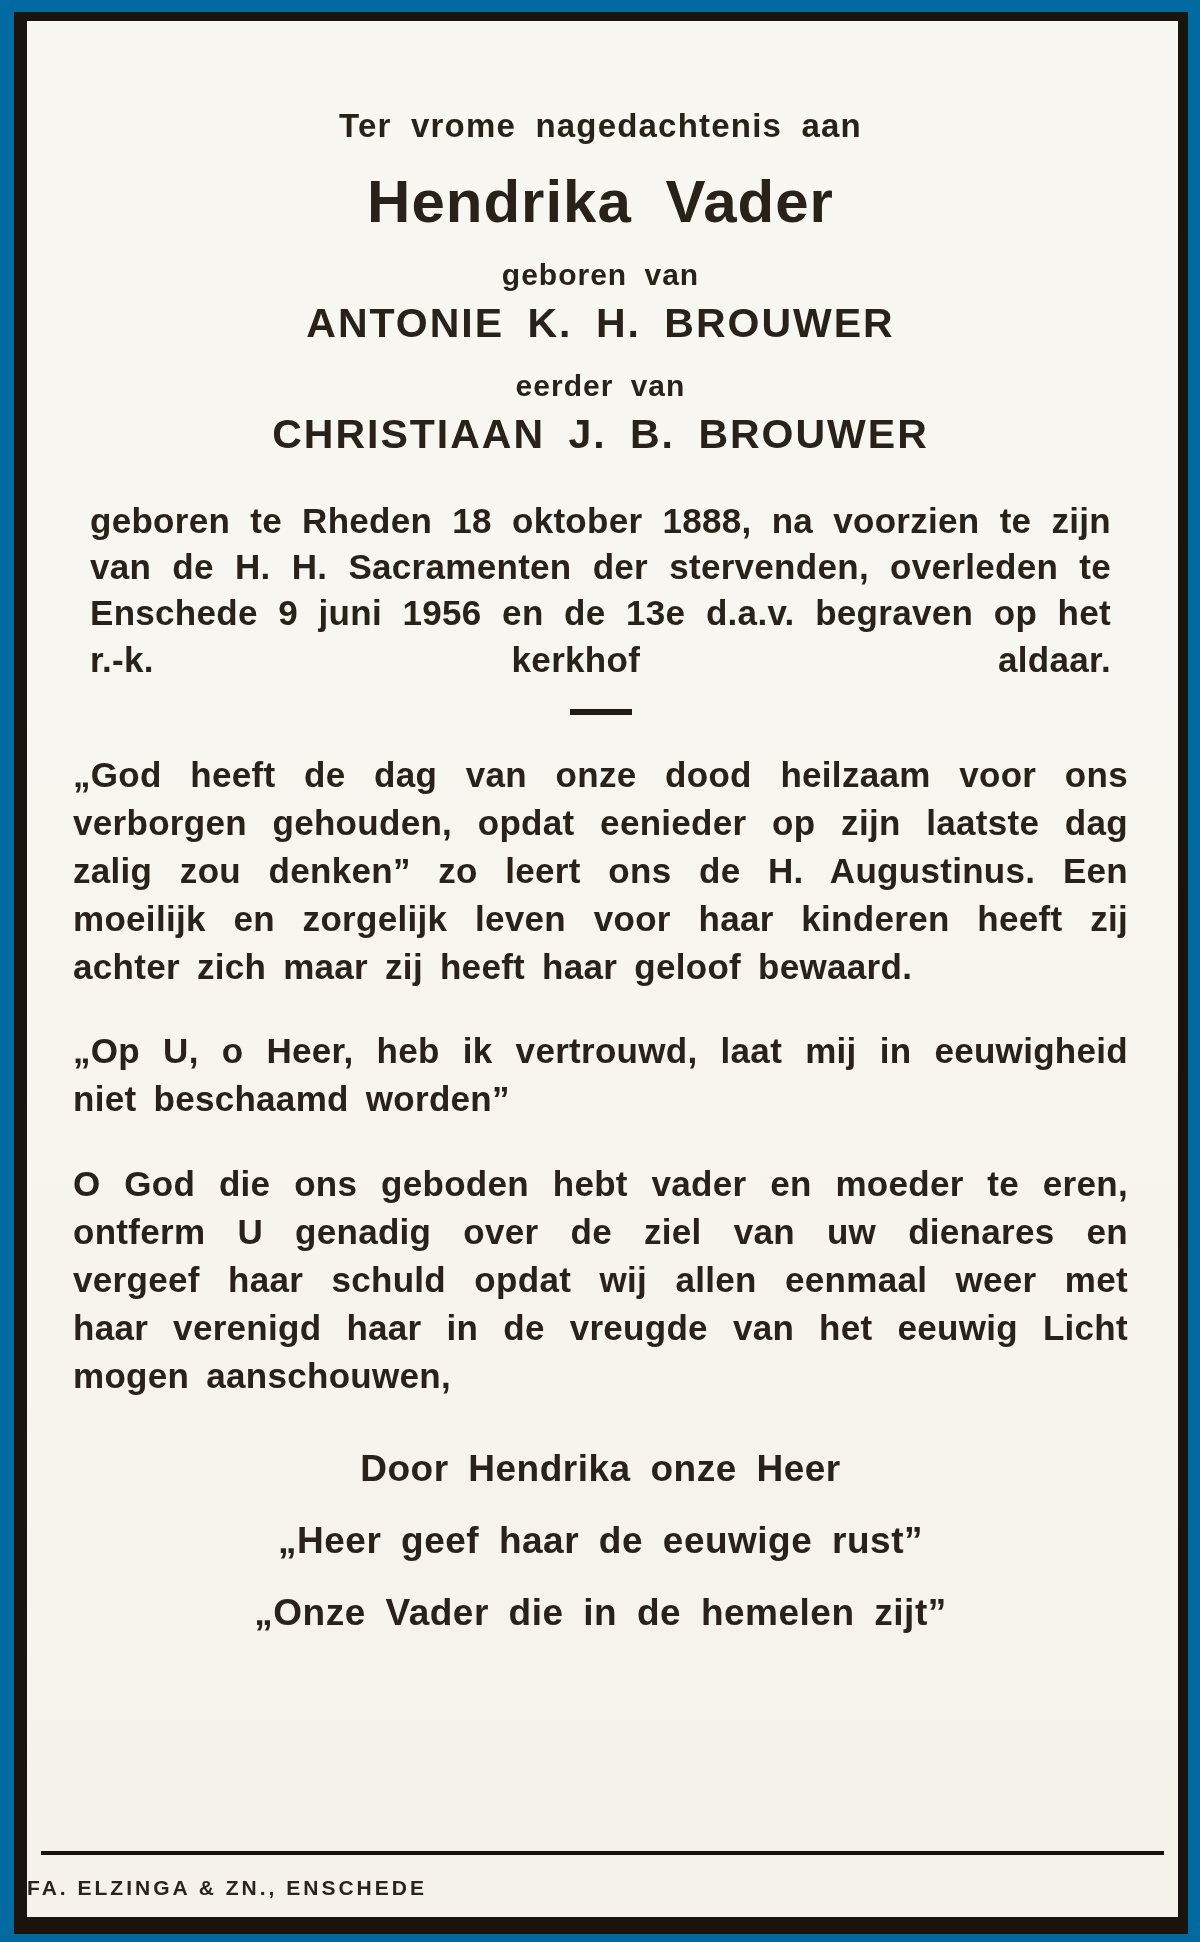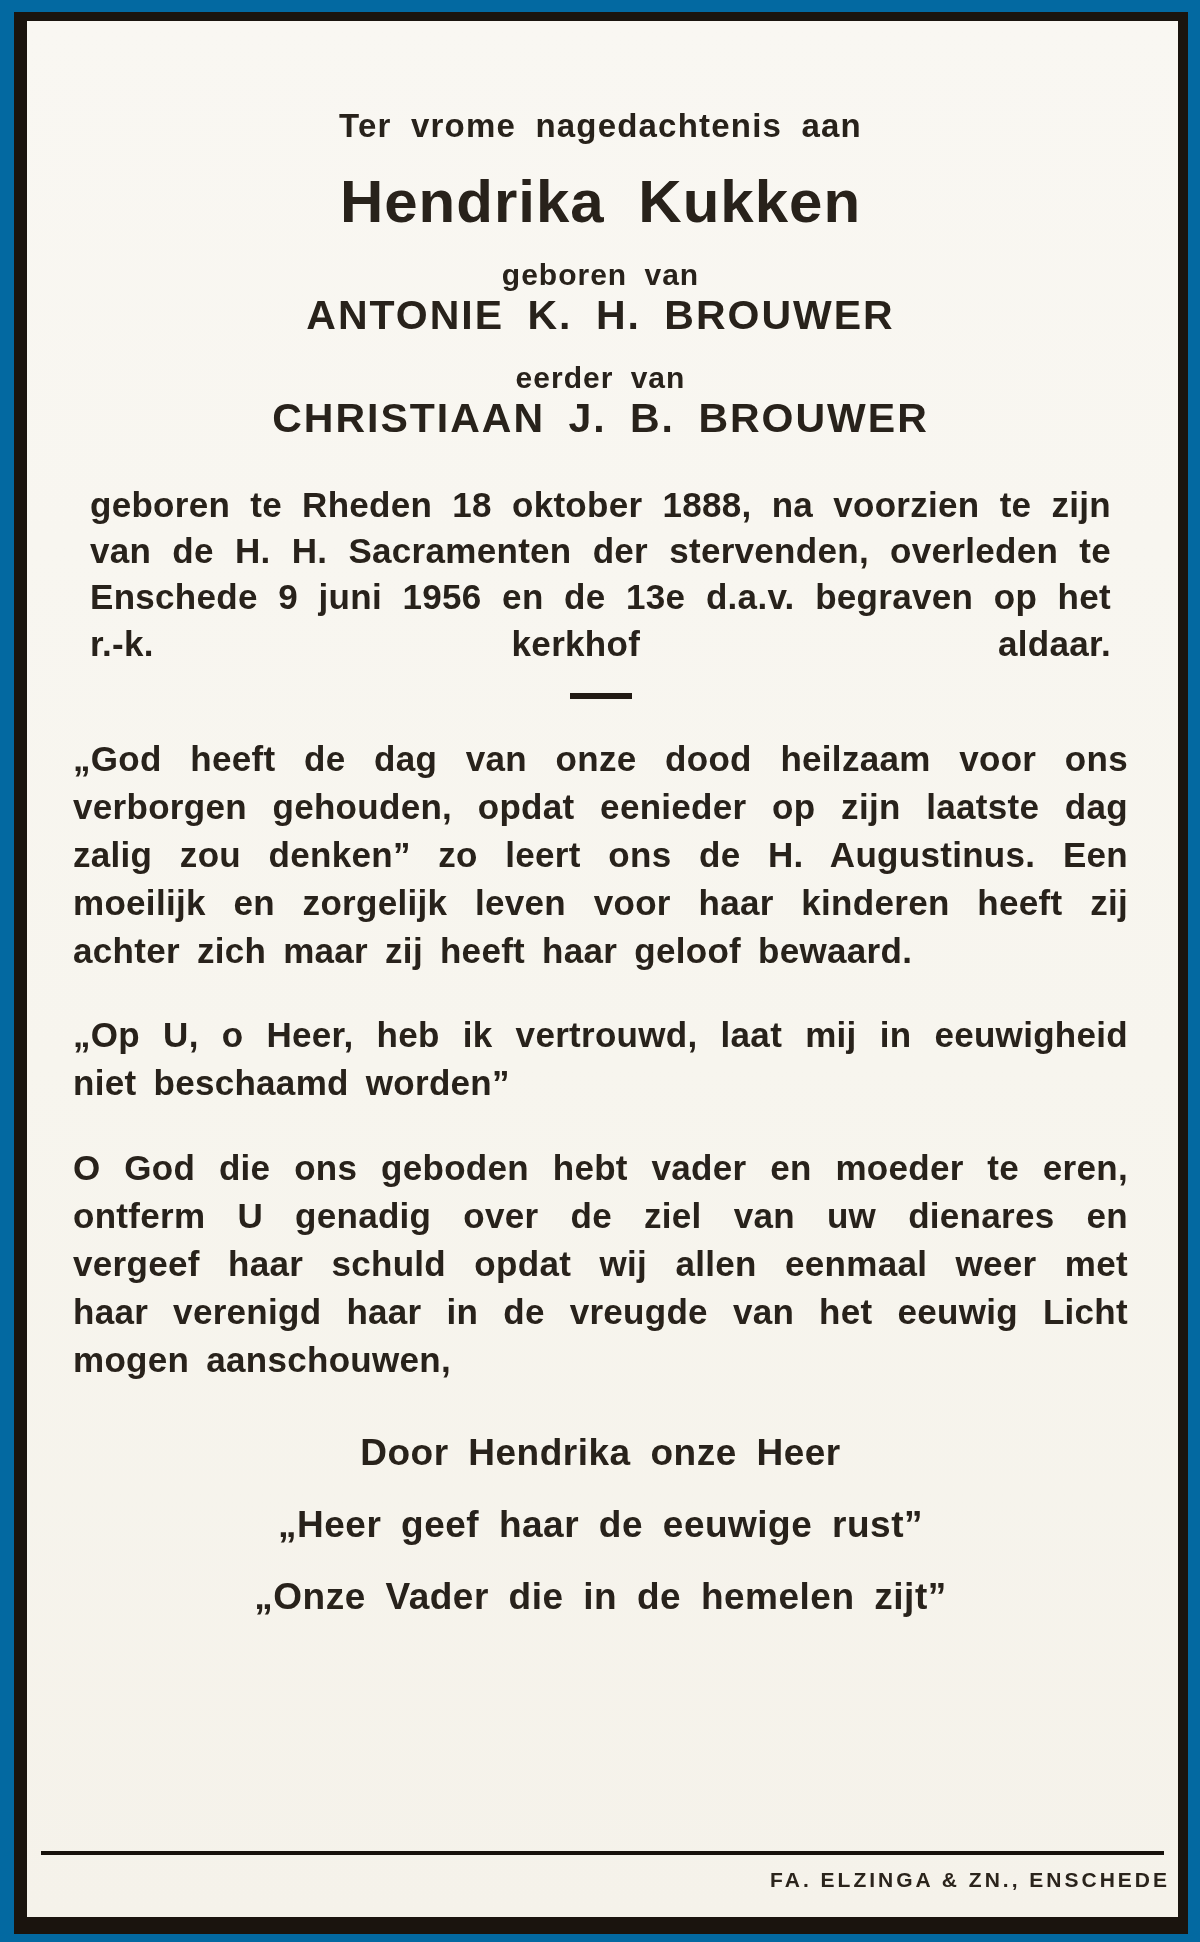--- a/index.html
+++ b/index.html
@@ -44,21 +44,21 @@
   .rel {
     font-size: 30px;
     letter-spacing: 1px;
     word-spacing: 8px;
     margin: 22px 0 0;
   }
   .spouse {
     font-size: 41px;
     letter-spacing: 2px;
     word-spacing: 10px;
-    margin: 0 0 0;
+    margin: 8px 0 0;
   }
   .bio {
     font-size: 35px;
     line-height: 1.32;
     text-align: justify;
     text-align-last: justify;
     word-spacing: 6px;
     letter-spacing: 0.3px;
     margin: 40px 17px 0;
   }
@@ -87,38 +87,37 @@
   .closing.first { margin-top: 48px; }
   .footer-rule {
     position: absolute;
     left: 14px; right: 14px; bottom: 62px;
     height: 4px;
     background: #17110b;
   }
   .printer {
     position: absolute;
     left: 0; right: 0; bottom: 17px;
-    margin: 8px;
-    text-align: right;
+    margin: 0;
+    text-align: left;
     font-size: 21px;
     font-weight: 700;
     letter-spacing: 3px;
     color: #2b241c;
-    padding-left: 9px;
   }
 </style>
 </head>
 <body>
 
 <div class="scan">
   <div class="frame">
     <div class="content">
 
       <p class="intro center">Ter vrome nagedachtenis aan</p>
-      <h1 class="name center">Hendrika Kukken</h1>
+      <h1 class="name center">Hendrika Vader</h1>
       <p class="rel center">geboren van</p>
       <p class="spouse center">ANTONIE K. H. BROUWER</p>
       <p class="rel center">eerder van</p>
       <p class="spouse center">CHRISTIAAN J. B. BROUWER</p>
 
       <p class="bio">geboren te Rheden 18 oktober 1888, na voorzien te zijn van de H. H. Sacramenten der stervenden, overleden te Enschede 9 juni 1956 en de 13e d.a.v. begraven op het r.-k. kerkhof aldaar.</p>
 
       <div class="divider"></div>
 
       <p class="para">„God heeft de dag van onze dood heilzaam voor ons verborgen gehouden, opdat eenieder op zijn laatste dag zalig zou denken” zo leert ons de H. Augustinus. Een moeilijk en zorgelijk leven voor haar kinderen heeft zij achter zich maar zij heeft haar geloof bewaard.</p>

